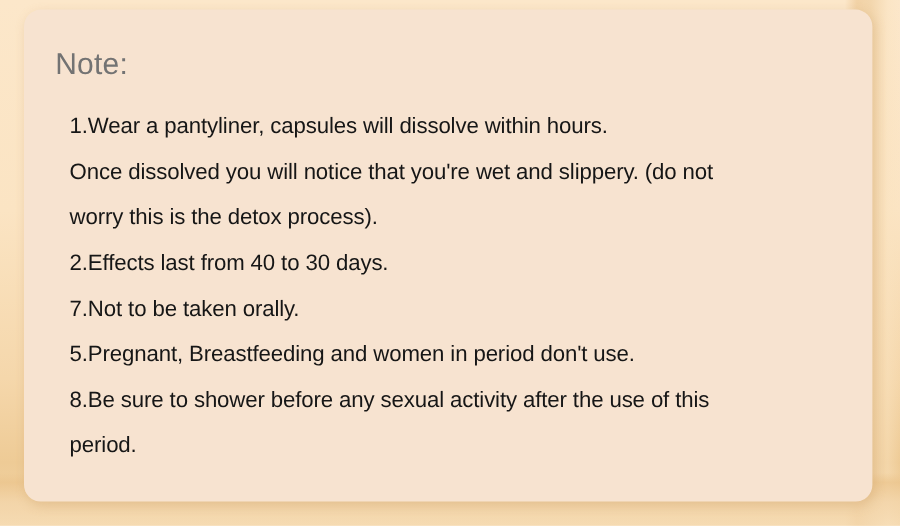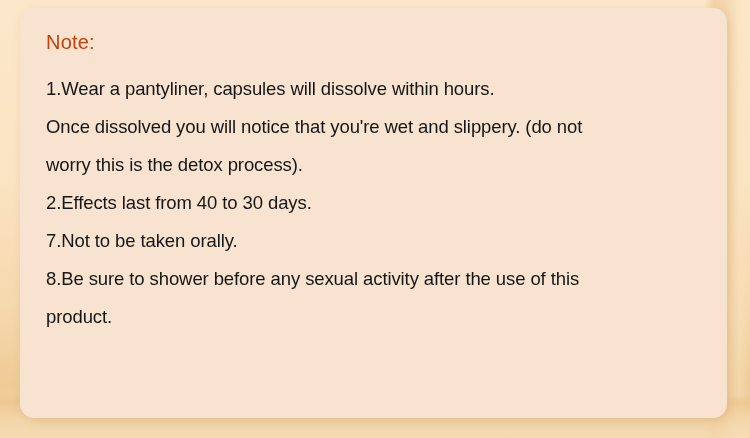--- a/index.html
+++ b/index.html
@@ -69,32 +69,32 @@
     height: 410px;
     background: #f7e3d0;
     border-radius: 14px;
     box-shadow: 2px 3px 9px rgba(196,148,88,0.30);
     box-sizing: border-box;
     padding: 14px 26px 0 26px;
     overflow: hidden;
   }
 
   #note-heading {
-    font-size: 20px;
+    font-size: 25px;
     font-weight: 400;
-    color: #c2410c;
+    color: #737373;
     line-height: 40px;
     letter-spacing: 0.2px;
-    margin: 0 0 8px 0;
+    margin: 12px 0 8px 0;
     white-space: nowrap;
   }
 
   #note-lines {
     list-style: none;
-    margin: 0;
+    margin: 12px;
     padding: 0;
   }
 
   .note-line {
     font-size: 18.5px;
     font-weight: 400;
     color: #161616;
     line-height: 38px;
     letter-spacing: -0.1px;
     white-space: nowrap;
@@ -111,18 +111,19 @@
   <div id="note-panel">
 
     <div id="note-heading">Note:</div>
 
     <div id="note-lines">
       <div class="note-line">1.Wear a pantyliner, capsules will dissolve within hours.</div>
       <div class="note-line">Once dissolved you will notice that you're wet and slippery. (do not</div>
       <div class="note-line">worry this is the detox process).</div>
       <div class="note-line">2.Effects last from 40 to 30 days.</div>
       <div class="note-line">7.Not to be taken orally.</div>
+      <div class="note-line">5.Pregnant, Breastfeeding and women in period don't use.</div>
       <div class="note-line">8.Be sure to shower before any sexual activity after the use of this</div>
-      <div class="note-line">product.</div>
+      <div class="note-line">period.</div>
     </div>
 
   </div>
 </div>
 
 </body></html>

